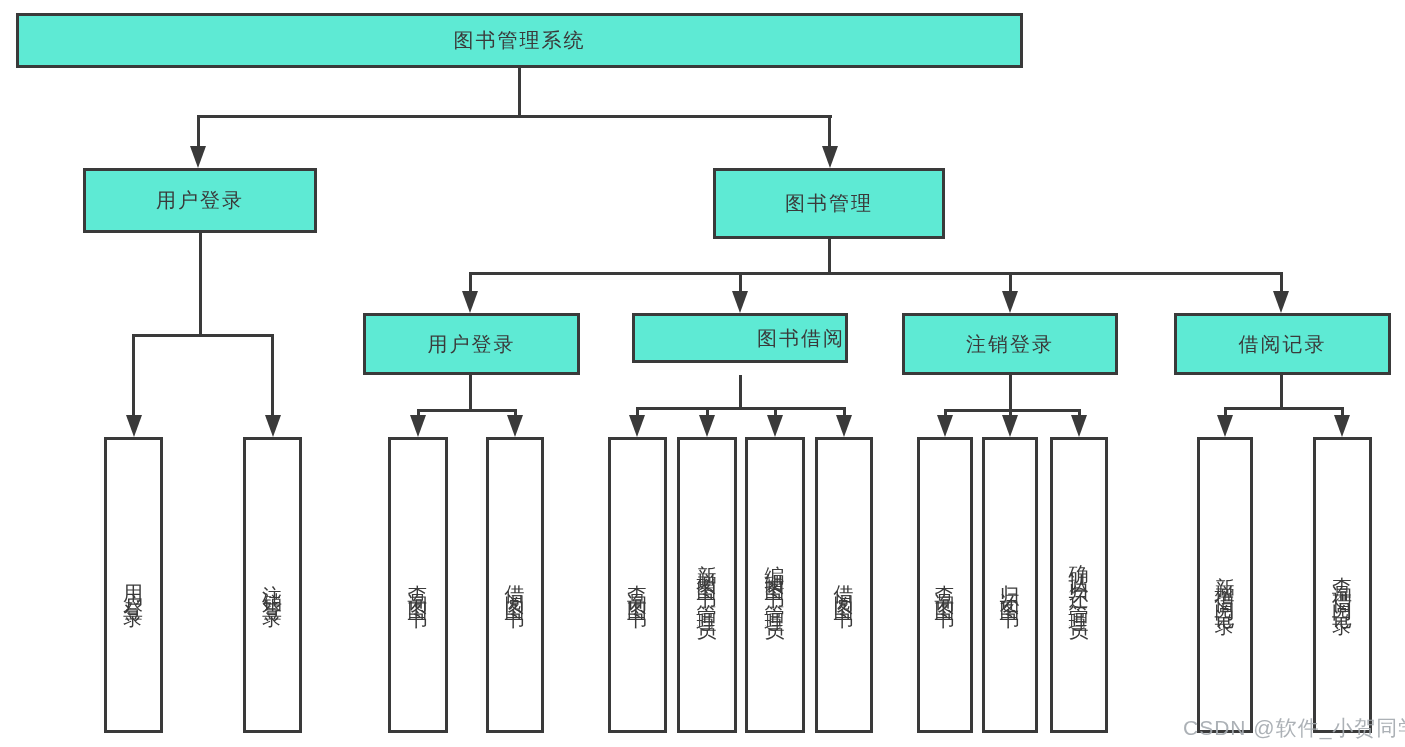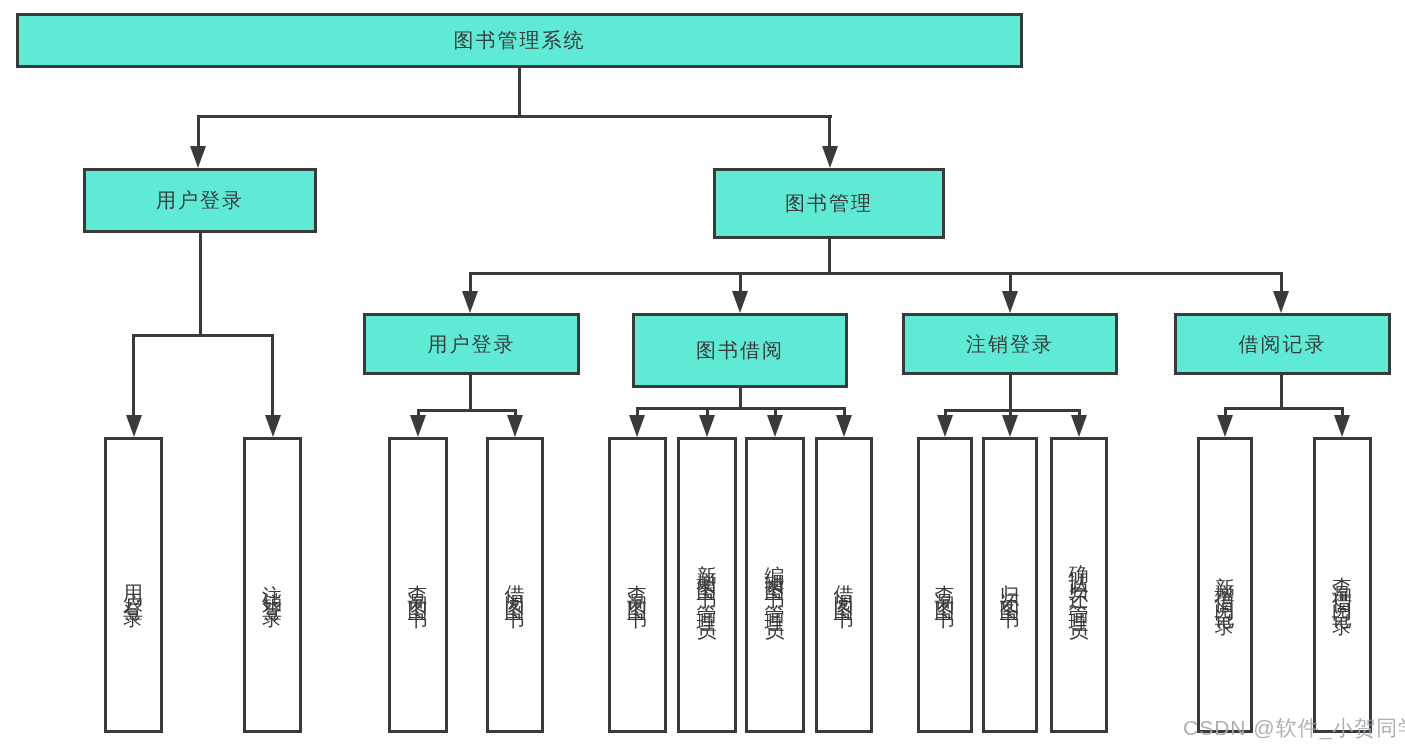--- a/index.html
+++ b/index.html
@@ -66,21 +66,21 @@
   <div class="box" style="left:83px;top:168px;width:234px;height:65px;">
     <span>用户登录</span>
   </div>
   <div class="box" style="left:713px;top:168px;width:232px;height:71px;">
     <span>图书管理</span>
   </div>
 
   <div class="box" style="left:363px;top:313px;width:217px;height:62px;">
     <span>用户登录</span>
   </div>
-  <div class="box" style="left:632px;top:313px;width:216px;height:75px;">
+  <div class="box" style="left:632px;top:313px;width:216px;height:50px;justify-content:flex-end;">
     <span>图书借阅</span>
   </div>
   <div class="box" style="left:902px;top:313px;width:216px;height:62px;">
     <span>注销登录</span>
   </div>
   <div class="box" style="left:1174px;top:313px;width:217px;height:62px;">
     <span>借阅记录</span>
   </div>
 
   <div class="leaf" style="left:104px;top:437px;width:59px;height:296px;">

